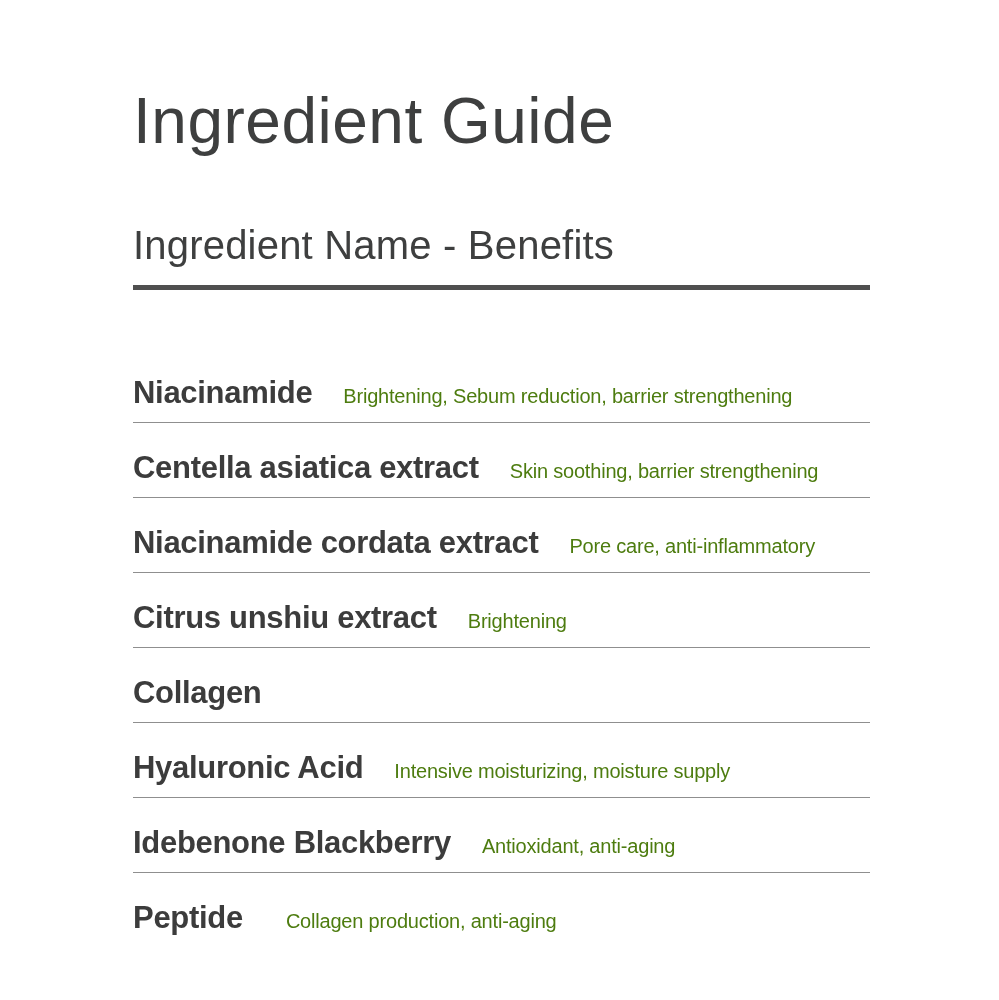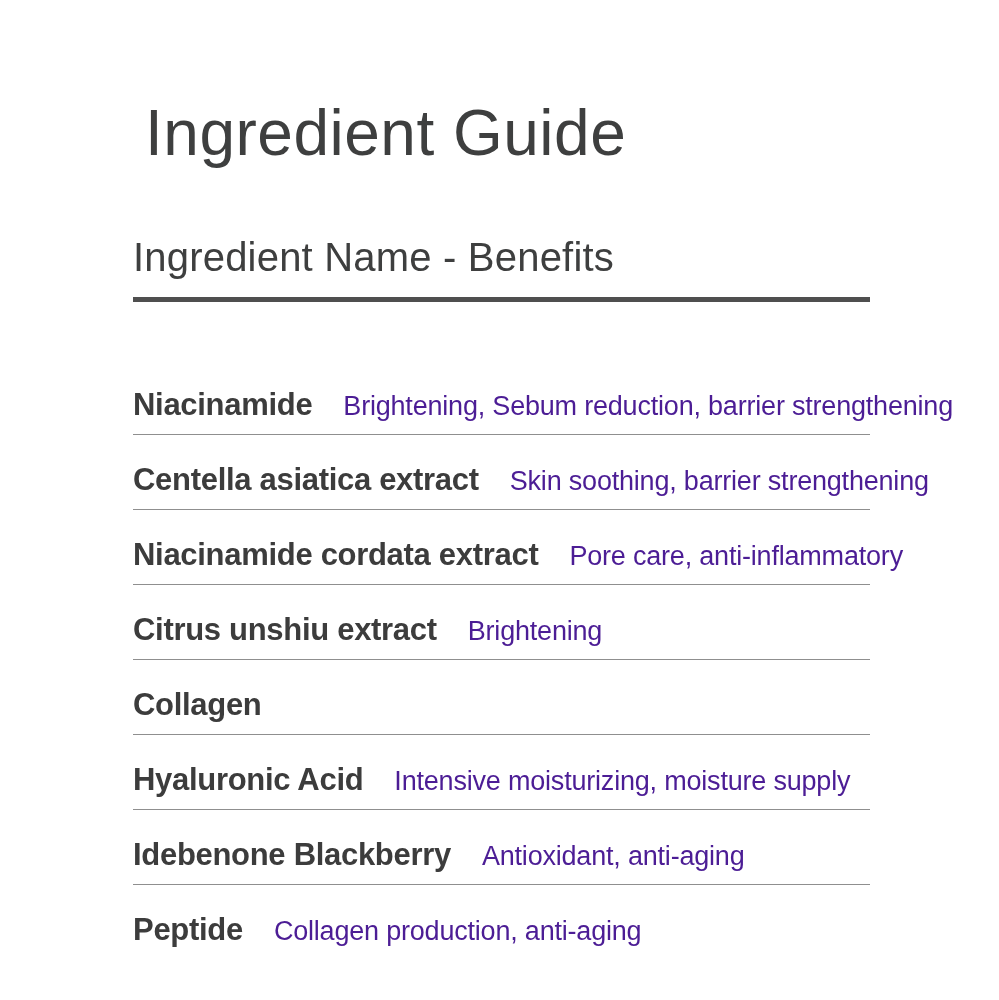--- a/index.html
+++ b/index.html
@@ -16,21 +16,21 @@
     overflow: hidden;
     box-sizing: border-box;
     padding: 86px 0 0 133px;
   }
   .page-title {
     font-size: 64px;
     font-weight: 400;
     color: #3e3f3f;
     letter-spacing: 0.5px;
     line-height: 1.1;
-    margin: 12px;
+    margin: 0;
   }
   .section-heading {
     font-size: 40px;
     font-weight: 500;
     color: #3e3f3f;
     letter-spacing: 0.2px;
     margin: 66px 16px 0 0;
     line-height: 1.15;
   }
   .header-divider {
@@ -50,32 +50,33 @@
     height: 75px;
     padding-top: 27px;
     border-bottom: 1px solid #8f8f8f;
     display: flex;
     align-items: baseline;
     white-space: nowrap;
     overflow: visible;
   }
   .table-row:last-child {
     border-bottom: none;
+    gap: 12px;
   }
   .ingredient-name {
     font-size: 31px;
     font-weight: 700;
     color: #3c3c3c;
     letter-spacing: -0.3px;
     flex: 0 0 auto;
   }
   .ingredient-benefits {
-    font-size: 27px;
+    font-size: 20px;
     font-weight: 400;
-    color: #4c1d95;
+    color: #4d7c0f;
     letter-spacing: -0.2px;
     margin-left: 31px;
     flex: 0 0 auto;
   }
 </style>
 </head>
 <body>
 
 <div class="page">
 

